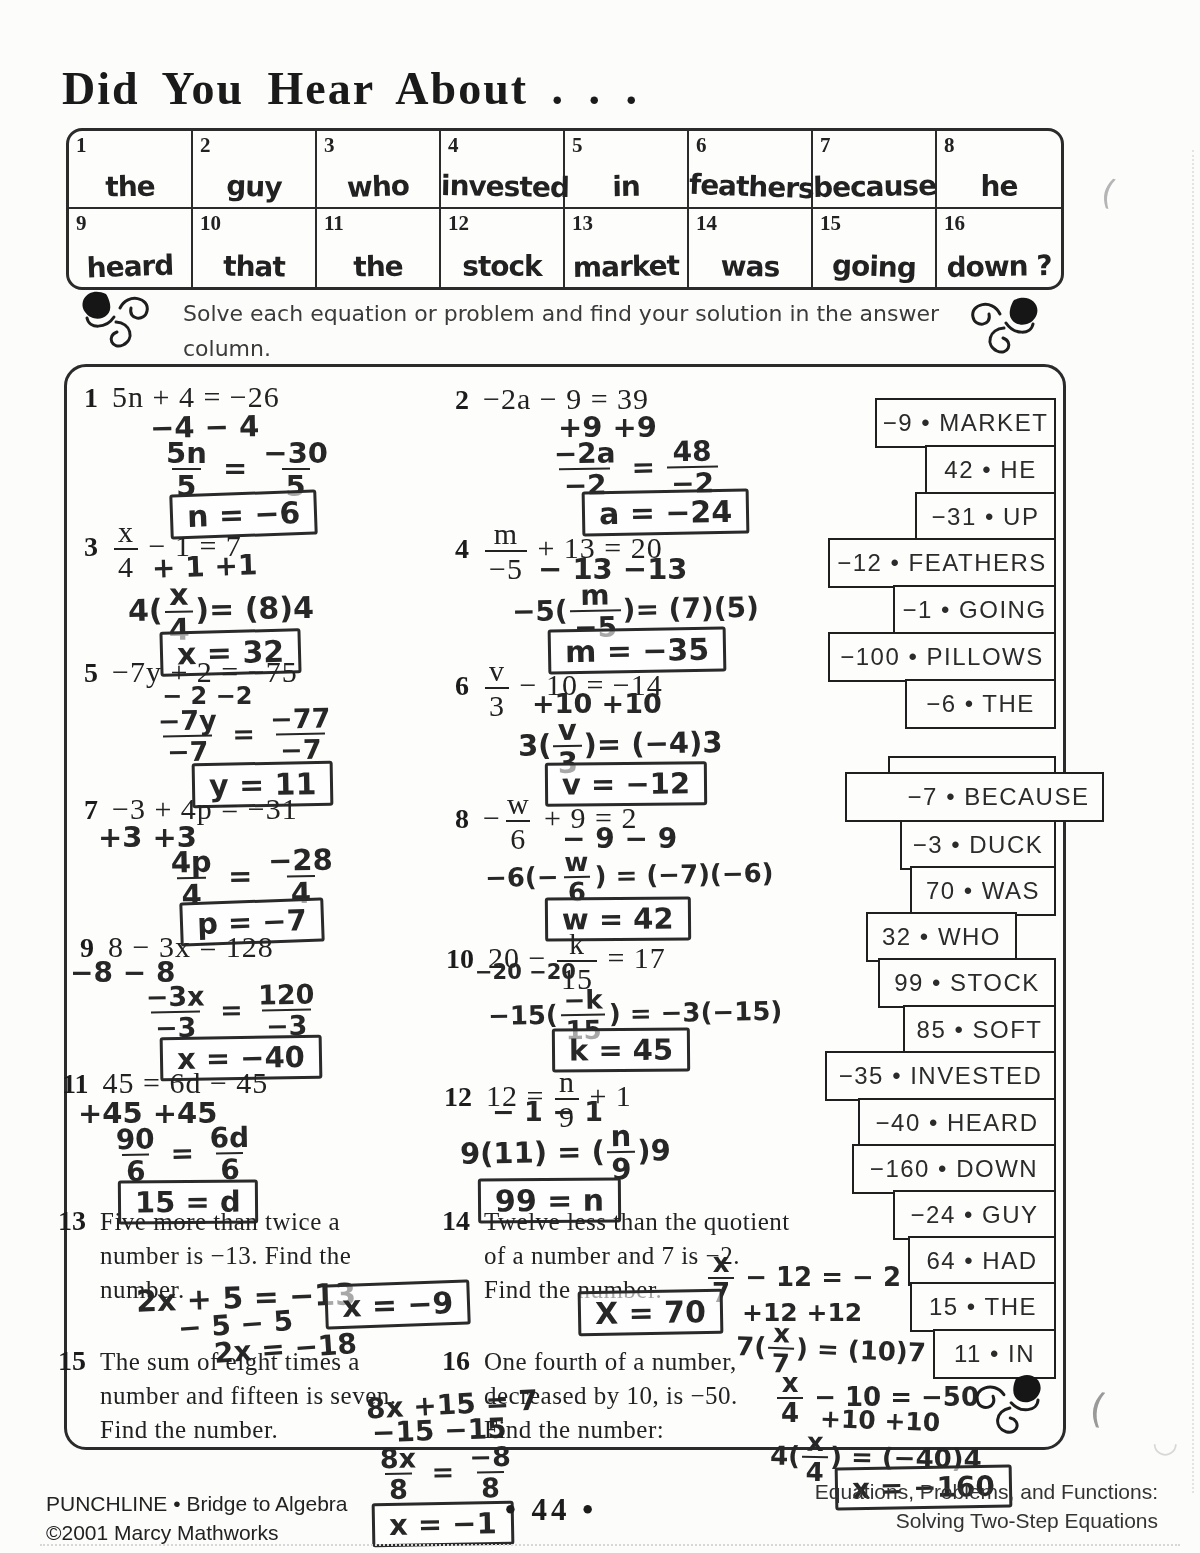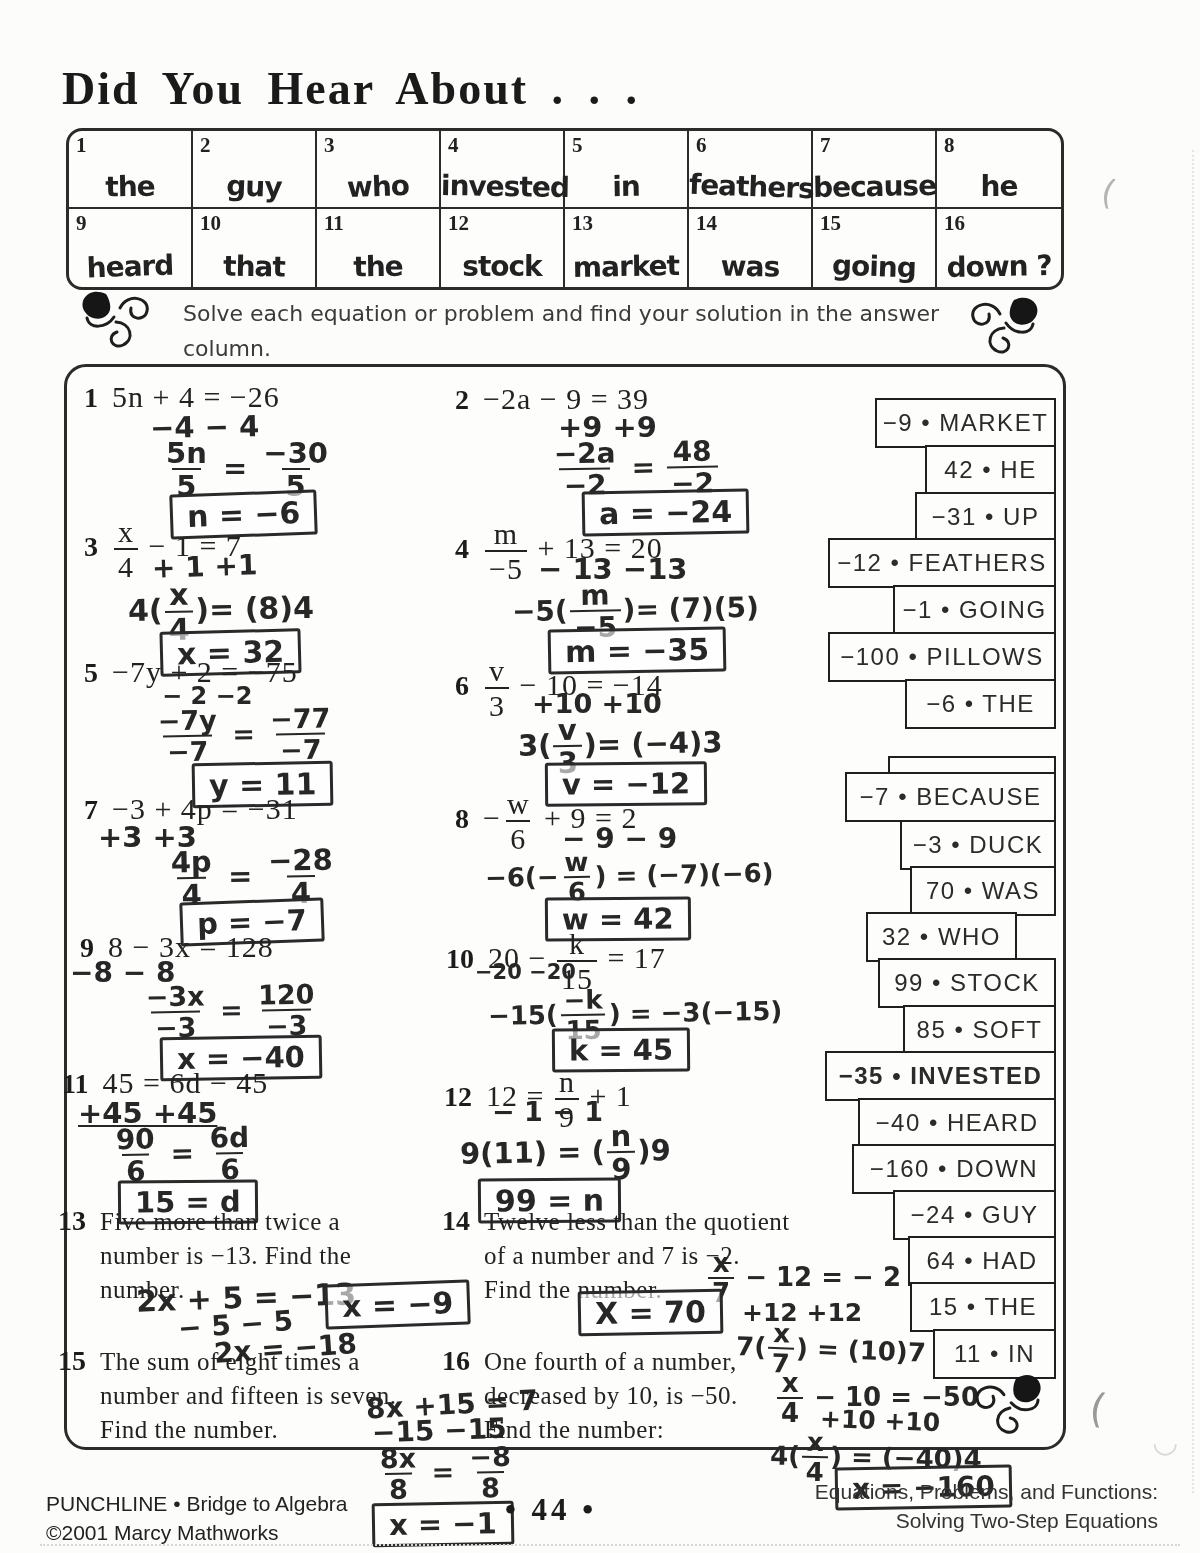--- a/index.html
+++ b/index.html
@@ -155,27 +155,27 @@
 
   <div id="answers">
       <div class="abox" style="left: 875px; top: 398px; width: 177px; height: 46px;">−9  •  MARKET</div>
       <div class="abox" style="left: 925px; top: 445px; width: 127px; height: 46px;">42  •  HE</div>
       <div class="abox" style="left: 915px; top: 492px; width: 137px; height: 46px;">−31  •  UP</div>
       <div class="abox" style="left: 828px; top: 538px; width: 224px; height: 46px;">−12  •  FEATHERS</div>
       <div class="abox" style="left: 893px; top: 585px; width: 159px; height: 46px;">−1  •  GOING</div>
       <div class="abox" style="left: 828px; top: 632px; width: 224px; height: 46px;">−100  •  PILLOWS</div>
       <div class="abox" style="left: 905px; top: 679px; width: 147px; height: 46px;">−6  •  THE</div>
       <div class="abox" style="left: 888px; top: 725px; width: 164px; height: 46px; margin-top: 31px;">45  •  THAT</div>
-      <div class="abox" style="left: 845px; top: 772px; width: 207px; height: 46px;">−7  •  BECAUSE</div>
+      <div class="abox" style="left: 845px; top: 772px; width: 207px; height: 46px; padding-left: 48px;">−7  •  BECAUSE</div>
       <div class="abox" style="left: 900px; top: 820px; width: 152px; height: 46px;">−3  •  DUCK</div>
       <div class="abox" style="left: 910px; top: 866px; width: 142px; height: 46px;">70  •  WAS</div>
       <div class="abox" style="left: 866px; top: 912px; width: 147px; height: 46px;">32  •  WHO</div>
       <div class="abox" style="left: 878px; top: 958px; width: 174px; height: 46px;">99  •  STOCK</div>
       <div class="abox" style="left: 903px; top: 1005px; width: 149px; height: 46px;">85  •  SOFT</div>
-      <div class="abox" style="left: 825px; top: 1051px; width: 227px; height: 46px; font-weight: bold;">−35  •  INVESTED</div>
+      <div class="abox" style="left: 825px; top: 1051px; width: 227px; height: 46px;">−35  •  INVESTED</div>
       <div class="abox" style="left: 858px; top: 1098px; width: 194px; height: 46px;">−40  •  HEARD</div>
       <div class="abox" style="left: 852px; top: 1144px; width: 200px; height: 46px;">−160  •  DOWN</div>
       <div class="abox" style="left: 893px; top: 1190px; width: 159px; height: 46px;">−24  •  GUY</div>
       <div class="abox" style="left: 908px; top: 1236px; width: 144px; height: 46px;">64  •  HAD</div>
       <div class="abox" style="left: 910px; top: 1282px; width: 142px; height: 46px;">15  •  THE</div>
       <div class="abox" style="left: 933px; top: 1329px; width: 119px; height: 46px;">11  •  IN</div>
     </div>
   <div id="problems">
       <div class="problem" style="left: 84px; top: 380px;"><span class="pnum">1</span><span class="eq">5n + 4 = −26</span></div>
       <div class="hw" style="left: 150px; top: 410px; font-size: 29px; transform: rotate(-1deg);">−4      − 4</div>
@@ -271,21 +271,21 @@
             <span class="num">k</span>
             <span class="den">15</span>
           </span> = 17</span></div>
       <div class="hw" style="left: 475px; top: 960px; font-size: 21px; transform: rotate(0deg);">−20           −20</div>
       <div class="hw" style="left: 488px; top: 986px; font-size: 26px; transform: rotate(-1deg);">−15(<span class="frac">
           <span class="num">−k</span>
           <span class="den">15</span>
         </span>) = −3(−15)</div>
       <div class="hw ansbox" style="left: 552px; top: 1028px; font-size: 29px; transform: rotate(-0.5deg);">k = 45</div>
       <div class="problem" style="left: 62px; top: 1066px;"><span class="pnum">11</span><span class="eq">45 = 6d − 45</span></div>
-      <div class="hw" style="left: 78px; top: 1096px; font-size: 29px; transform: rotate(0deg); text-decoration: underline;">+45        +45</div>
+      <div class="hw" style="left: 78px; top: 1096px; font-size: 29px; transform: rotate(0deg);">+45        +45</div>
       <div class="hw" style="left: 110px; top: 1124px; font-size: 28px; transform: rotate(-1deg);"><span class="frac">
           <span class="num">90</span>
           <span class="den">6</span>
         </span> = <span class="frac">
           <span class="num">6d</span>
           <span class="den">6</span>
         </span></div>
       <div class="hw ansbox" style="left: 118px; top: 1180px; font-size: 29px; transform: rotate(-0.5deg);">15 = d</div>
       <div class="problem" style="left: 444px; top: 1066px;"><span class="pnum">12</span><span class="eq">12 = <span class="frac">
             <span class="num">n</span>

